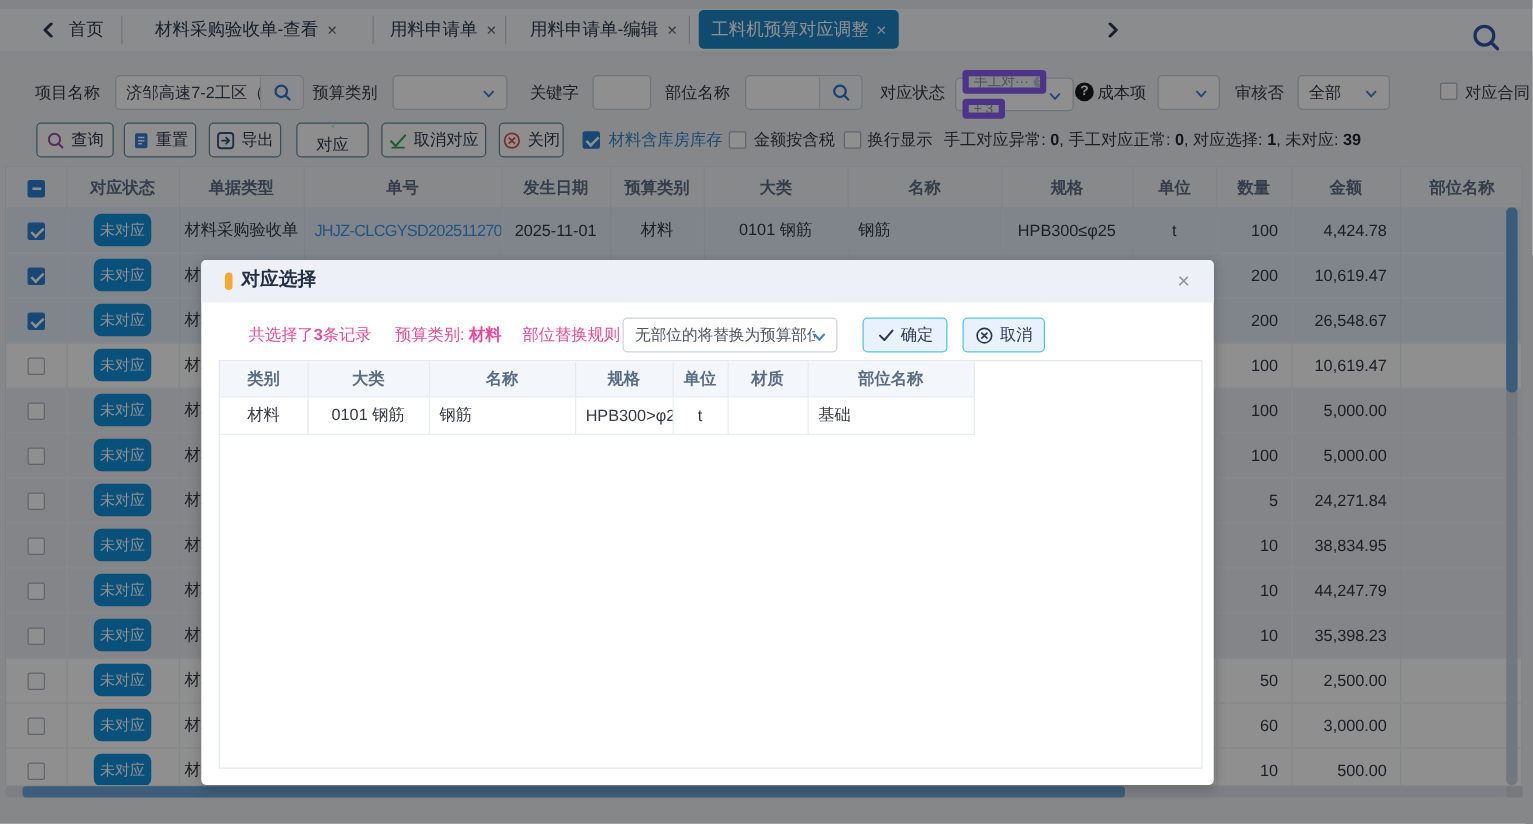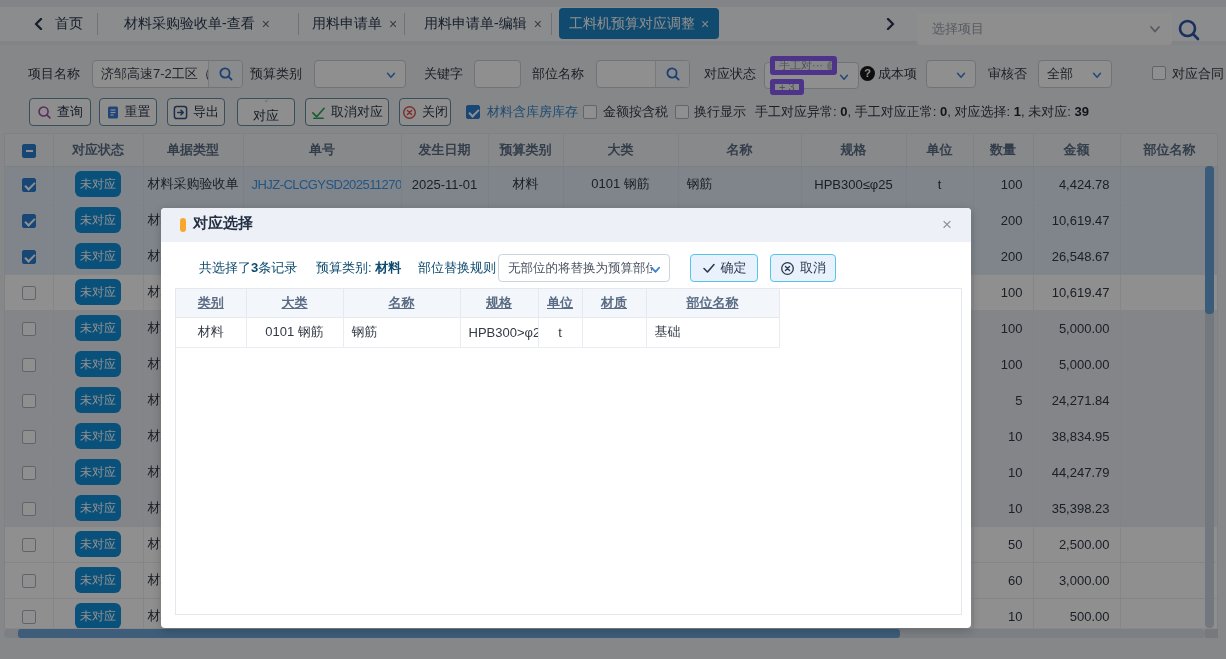--- a/index.html
+++ b/index.html
@@ -93,34 +93,34 @@
   #overlay { left:0; top:0; width:1226px; height:659px; background:rgba(0,0,0,0.44); z-index:40; }
   #dialog { left:161px; top:208px; width:810px; height:420px; background:#fff; border-radius:4px;
        box-shadow:0 2px 10px rgba(0,0,0,0.22); z-index:50; }
   #dlg-header { position:absolute; left:0; top:0; width:810px; height:34px; background:#edf1f7;
        border-radius:4px 4px 0 0; }
   #dlg-pill { position:absolute; left:19px; top:10px; width:6px; height:14px; border-radius:3px; background:#f6a92c; }
   #dlg-title { position:absolute; left:32px; top:0; height:34px; line-height:34px; font-size:15px;
        font-weight:bold; color:#232f42;font-family:Liberation Mono, monospace; }
   #dlg-close { position:absolute; right:16px; top:9px; width:16px; height:16px; color:#8e95a1;
        font-size:17px; line-height:16px; text-align:center; cursor:pointer; }
-  .dlg-info { position:absolute; top:46px; height:28px; line-height:28px; color:#0c4a6e; }
+  .dlg-info { position:absolute; top:46px; height:28px; line-height:28px; color:#ec4899; }
   #dlg-select { position:absolute; left:337px; top:46px; width:172px; height:28px; background:#fff;
        border:1px solid #ccd3dc; border-radius:4px; }
   #dlg-select .val { position:absolute; left:9px; right:17px; top:0; height:26px; line-height:26px;
        color:#4a5462; font-size:12.5px; white-space:nowrap; overflow:hidden; }
   #dlg-select .chevron { position:absolute; right:7px; top:8px; }
   .dlg-btn { position:absolute; top:46px; height:28px; border:1px solid #54c3e8; background:#e9f2fc;
        border-radius:4px; display:flex; align-items:center; justify-content:center; gap:5px;
        color:#2b3950; font-size:13px; cursor:pointer; }
   #dlg-tablewrap { position:absolute; left:14px; top:80px; width:787px; height:327px;
        border:1px solid #e4e8ee; background:#fff; overflow:hidden; }
   #dlgtable { width:603px; }
   #dlgtable th { height:28px; background:#f3f6fa; color:#5b6d85; font-weight:bold; font-size:13px;
-       border-right:1px solid #e6eaf0; border-bottom:1px solid #e6eaf0; text-align:center;text-decoration:underline; }
+       border-right:1px solid #e6eaf0; border-bottom:1px solid #e6eaf0; text-align:center; }
   #dlgtable td { height:30px; border-right:1px solid #e9edf2; border-bottom:1px solid #e9edf2;
        font-size:13px; color:#333a45; text-align:center; overflow:hidden; white-space:nowrap; }
   #dlgtable td.al { text-align:left; padding-left:8px; }
 
   
   .c0{width:48px;} .c1{width:90px;} .c2{width:100px;} .c3{width:158px;} .c4{width:87px;}
   .c5{width:75px;} .c6{width:115px;} .c7{width:123px;} .c8{width:105px;} .c9{width:67px;}
   .c10{width:60px;} .c11{width:87px;} .c12{width:99px;}
   
   .d0{width:70px;} .d1{width:97px;} .d2{width:117px;} .d3{width:78px;} .d4{width:44px;}
@@ -160,26 +160,20 @@
 
     <div id="tab-active">
       <span>工料机预算对应调整</span>
       <span class="x">×</span>
     </div>
 
     <svg class="abs" style="left:884px;top:11px;" width="12" height="12" viewBox="0 0 12 12">
         <path class="chev" d="M4 1 L9 6 L4 11"></path>
       </svg>
 
-    <div id="proj-select" class="abs">
-      <span>选择项目</span>
-      <svg class="arrow" width="14" height="14" viewBox="0 0 14 14">
-        <path class="sel-arrow" d="M3 5 L7 9.5 L11 5"></path>
-        </svg>
-    </div>
     <svg class="abs" style="left:1176px;top:10px;" width="26" height="26" viewBox="0 0 26 26">
       <circle class="mag-big" cx="11.5" cy="11.5" r="7.5"></circle>
         <line class="mag-big" x1="17" y1="17" x2="22" y2="22"></line>
     </svg>
   </div>
 </div>
 
 <div>
   <span class="flabel" style="left:28px;">项目名称</span>
   <div class="fbox" style="left:92px; width:151px;">

